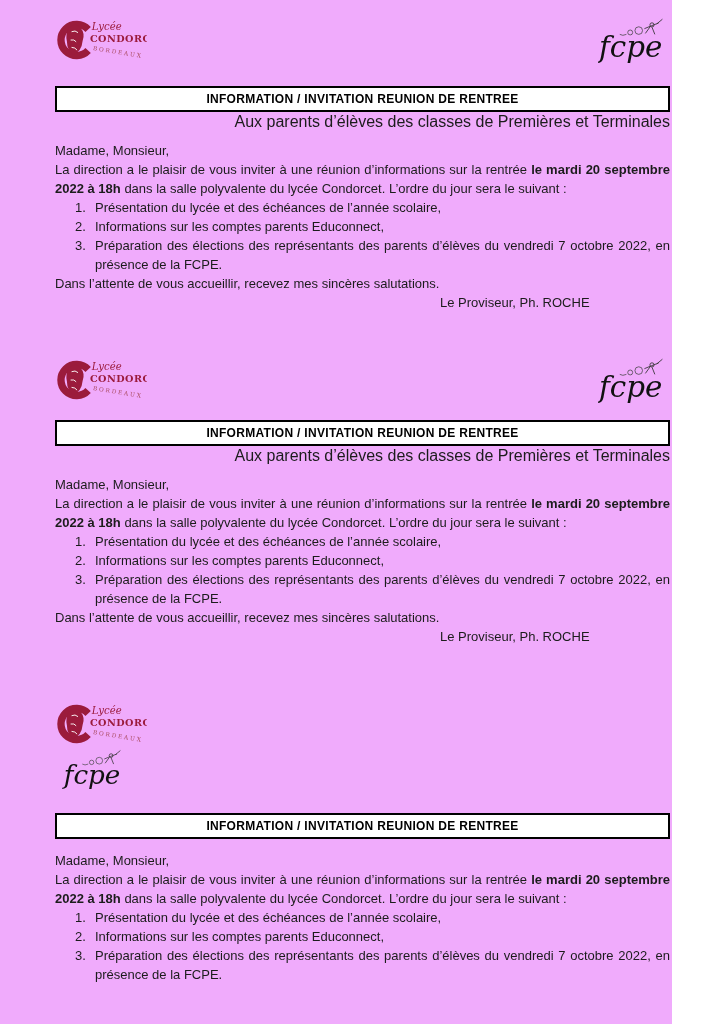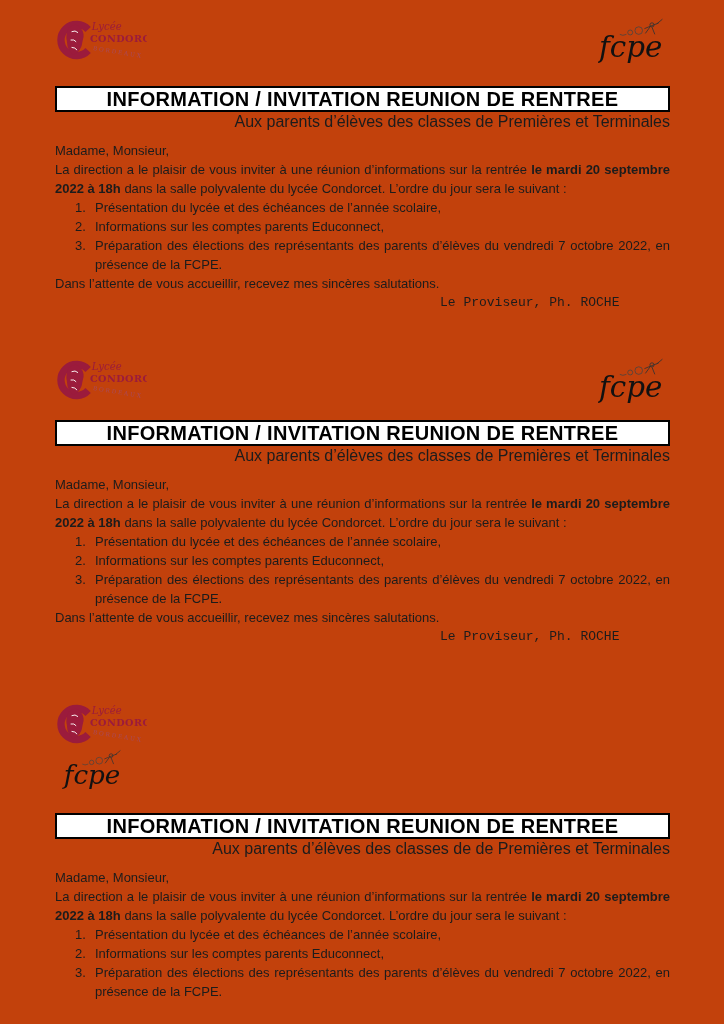--- a/index.html
+++ b/index.html
@@ -1,20 +1,20 @@
 <!DOCTYPE html>
 <html><head>
 <meta charset="utf-8">
 <style>
   html, body { margin: 0; padding: 0; background: #ffffff; }
   .sheet {
     position: relative;
-    width: 724px;
+    width: 672px;
     height: 1024px;
-    background: #c2410c;
+    background: #f0abfc;
     overflow: hidden;
     font-family: "Liberation Sans", sans-serif;
     color: #1c1c1c;
   }
   .letter-section { position: absolute; left: 55px; width: 615px; }
   #section-1 { top: 16px; }
   #section-2 { top: 356px; }
   #section-3 { top: 700px; }
 
   .logo-row {
@@ -31,21 +31,21 @@
     display: flex;
     align-items: center;
     justify-content: center;
     background: #ffffff;
   }
   #section-1 .title-box { margin-top: 22px; }
   #section-2 .title-box { margin-top: 16px; }
   #section-3 .title-box { margin-top: 21px; }
   .title-text {
     font-weight: bold;
-    font-size: 20px;
+    font-size: 12px;
     letter-spacing: 0.3px;
     color: #000000;
     white-space: nowrap;
   }
 
   .subtitle {
     margin-top: 2px;
     font-size: 16px;
     line-height: 15px;
     text-align: right;
@@ -63,21 +63,20 @@
 
   .olist { margin: 0; }
   .oli { display: flex; padding-left: 20px; }
   .oli .marker { flex: 0 0 20px; width: 20px; }
   .oli .txt { flex: 1 1 auto; text-align: justify; }
 
   .signature {
     margin-top: 13px;
     padding-left: 385px;
     white-space: nowrap;
-    font-family: Liberation Mono, monospace;
   }
 
   .condorcet-svg text { font-family: "DejaVu Serif", serif; }
 </style>
 </head>
 <body>
 
 <div class="sheet">
 
   <div class="letter-section" id="section-1">
@@ -185,21 +184,20 @@
         <path d="M55,11 L50,18 M57,11.5 L60,19 M49,13 Q56,10 64,7 M62,8 L68,3" stroke="#333" stroke-width="0.9" fill="none"></path>
         <circle cx="43" cy="15" r="4" fill="none" stroke="#444" stroke-width="0.8"></circle>
         <circle cx="34" cy="17" r="2.6" fill="none" stroke="#444" stroke-width="0.8"></circle>
         <path d="M30,19 q-4,2 -7,0" stroke="#444" stroke-width="0.8" fill="none"></path>
         <text x="1" y="43" font-size="31" font-style="italic" font-family="DejaVu Serif, serif" fill="#111111">fcpe</text>
       </svg>
     </div>
     <div class="title-box">
       <span class="title-text">INFORMATION / INVITATION REUNION DE RENTREE</span>
     </div>
-    <div class="subtitle">Aux parents d’élèves des classes de de Premières et Terminales</div>
     <div class="body-block">
       <p>Madame, Monsieur,</p>
       <p class="intro"><span>La direction a le plaisir de vous inviter à une réunion d’informations sur la rentrée </span><b>le mardi 20 septembre 2022 à 18h</b><span> dans la salle polyvalente du lycée Condorcet. L’ordre du jour sera le suivant :</span></p>
       <div class="olist">
         <div class="oli">
           <span class="marker">1.</span>
           <span class="txt">Présentation du lycée et des échéances de l’année scolaire,</span>
         </div>
         <div class="oli">
           <span class="marker">2.</span>

